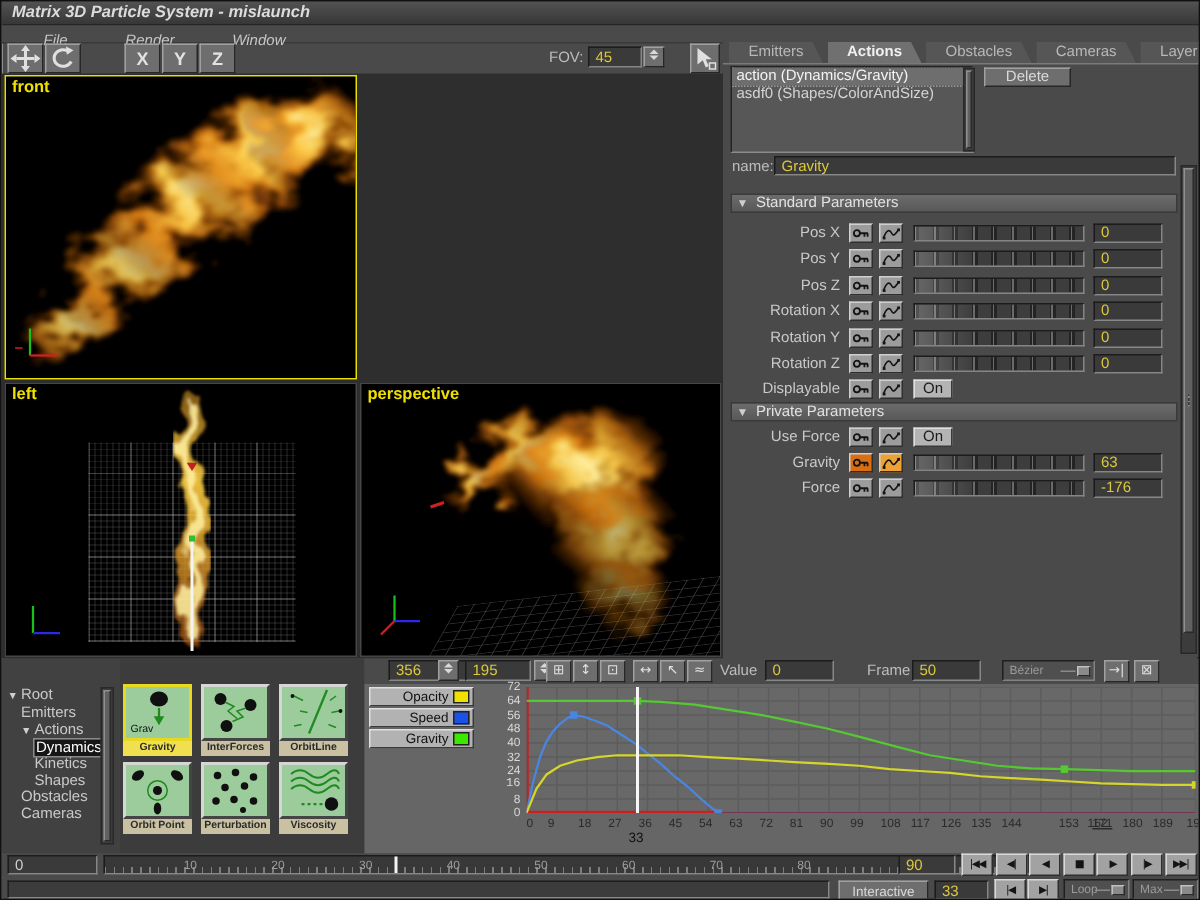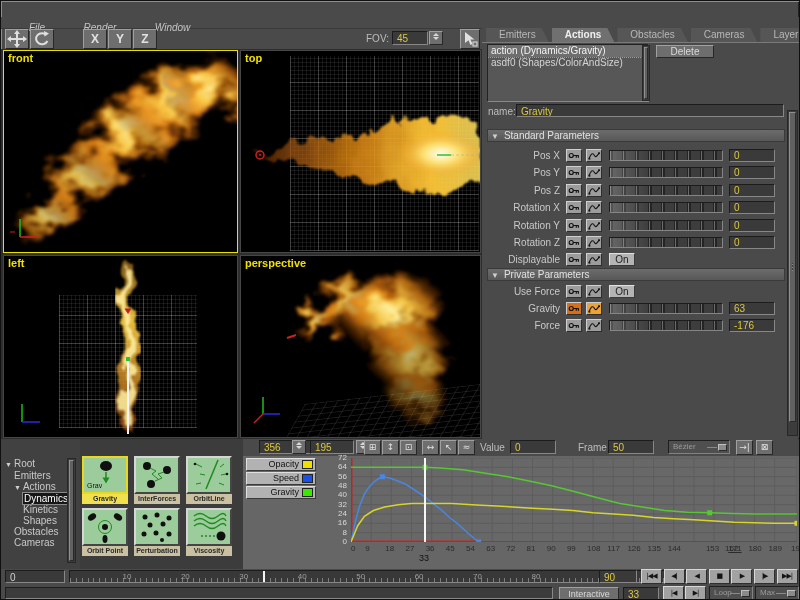--- a/index.html
+++ b/index.html
@@ -173,20 +173,23 @@
     <symbol id="sym-curve" viewBox="0 0 14 12">
       <path d="M1.5 9.5 C4 3 6 3 7.5 6 C9 9 10.5 6 12.5 3.5" fill="none" stroke="#141414" stroke-width="1.2"></path>
       <rect x="1" y="8.5" width="2" height="2" fill="#141414"></rect>
       <rect x="11.5" y="2.5" width="2" height="2" fill="#141414"></rect>
     </symbol>
   </defs>
 </svg>
 
 <div id="win">
 
+  <div id="titlebar" class="abs">
+    <span>Matrix 3D Particle System - mislaunch</span>
+  </div>
 
   <div id="menubar" class="abs">
     <span class="menu-item">File</span>
     <span class="menu-item">Render</span>
     <span class="menu-item">Window</span>
   </div>
 
   <div class="tbtn" style="left:4px;top:28px;width:24px;height:20px">
     <svg width="22" height="18" viewBox="0 0 22 18">
       <path d="M11 3 v12 M5 9 h12" stroke="#e0e0e0" stroke-width="2"></path>
@@ -228,34 +231,20 @@
           <ellipse cx="207" cy="40" rx="46" ry="33" fill="url(#fgA)" transform="rotate(-20 207 40)" opacity="0.95"></ellipse>
         </g>
         <g>
           <path d="M16 186 V168" stroke="#18c018" stroke-width="1.5"></path>
           <path d="M16 186 H34" stroke="#d02020" stroke-width="1.5"></path>
           <path d="M6 181 h5" stroke="#d02020" stroke-width="1"></path>
         </g>
       </svg>
     </div>
 
-    <div id="vp-top" class="vp">
-      <div class="gridbox" style="left:49px;top:5px;right:1px;bottom:1px"></div>
-      <span class="vplabel">top</span>
-      <svg width="241" height="203" viewBox="0 0 241 203">
-        <g filter="url(#wisp)">
-          <path d="M16 104 C60 92 120 78 185 66 C215 62 236 66 240 78 L240 132 C220 140 180 142 140 132 C90 122 40 112 16 104 Z" fill="url(#tgrad)"></path>
-        </g>
-        <ellipse cx="200" cy="103" rx="44" ry="23" fill="url(#coreg)" filter="url(#soft)"></ellipse>
-        <circle cx="19" cy="104" r="4" fill="none" stroke="#d02020" stroke-width="1.5"></circle>
-        <circle cx="19" cy="104" r="1" fill="#d02020"></circle>
-        <line x1="196" y1="104" x2="210" y2="104" stroke="#30c030" stroke-width="1.5"></line>
-        <line x1="210" y1="104" x2="241" y2="104" stroke="#aaa" stroke-dasharray="3,2" opacity="0.6"></line>
-      </svg>
-    </div>
 
     <div id="vp-left" class="vp">
       <div class="gridbox" style="left:55px;top:39px;width:138px;height:133px"></div>
       <span class="vplabel">left</span>
       <svg width="235" height="183" viewBox="0 0 235 183">
         <g filter="url(#wisp)">
           <rect x="117" y="6" width="14" height="168" rx="7" fill="url(#vgrad)"></rect>
           <rect x="121" y="12" width="6" height="158" rx="3" fill="#fff0a0" opacity="0.85"></rect>
         </g>
         <rect x="123" y="105" width="2" height="73" fill="#f4f4f4"></rect>

